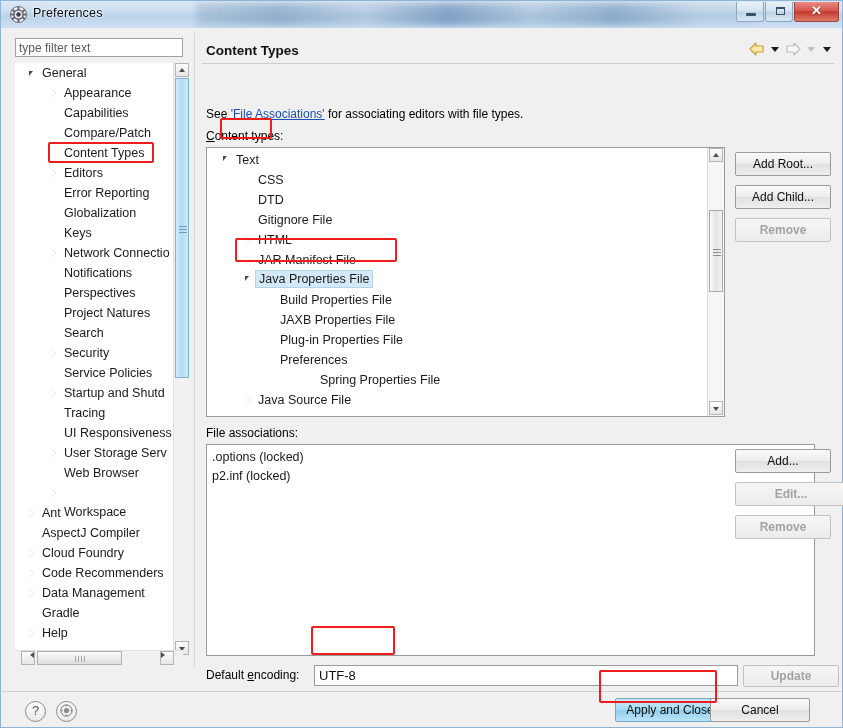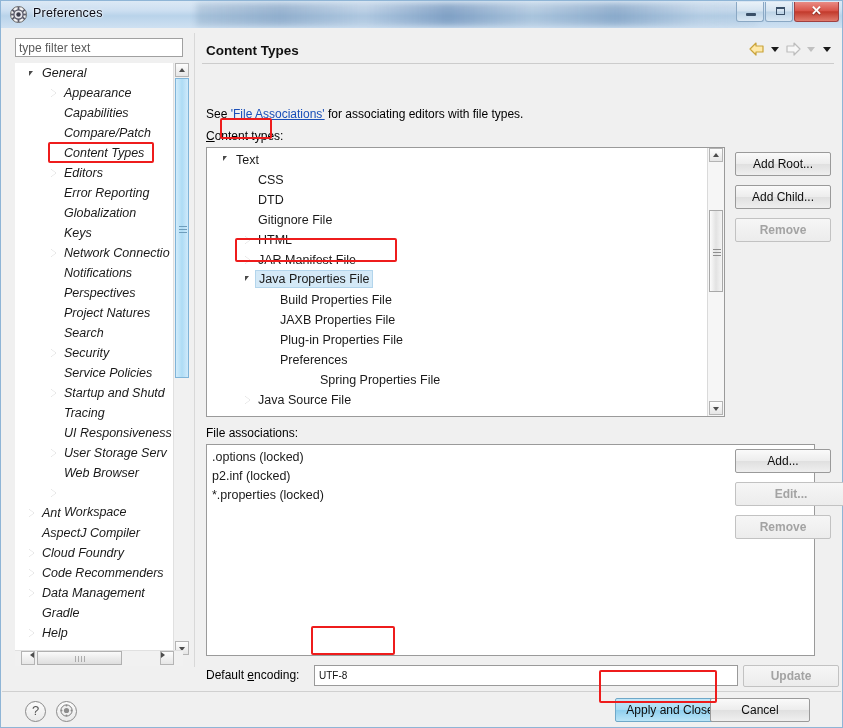--- a/index.html
+++ b/index.html
@@ -144,21 +144,20 @@
   .filterbox::placeholder { color: #5a5a5a; opacity: 1; }
 
   .treebox {
     position: absolute;
     left: 6px; top: 28px;
     width: 168px; height: 592px;
     box-sizing: border-box;
     background: #ffffff;
     border: none;
     overflow: hidden;
-    font-style: italic;
   }
   .treelist {
     position: absolute;
     left: 0; top: 0;
     width: 152px;
   }
   .titem {
     position: relative;
     height: 20px;
     line-height: 20px;
@@ -463,21 +462,21 @@
   }
   .enc-label { position: absolute; left: 0; top: 3px; font-size: 12px; }
   .enc-input {
     position: absolute;
     left: 108px; top: 0;
     width: 424px; height: 21px;
     box-sizing: border-box;
     border: 1px solid #9a9a9a;
     background: #ffffff;
     font-family: "Liberation Sans", sans-serif;
-    font-size: 10px;
+    font-size: 13px;
     color: #111;
     padding: 0 4px;
     outline: none;
   }
 
   
   .footer-rule {
     position: absolute;
     left: 0; top: 663px;
     width: 839px; height: 1px;
@@ -781,21 +780,20 @@
       <div class="btn disabled" style="left:537px; top:185px; width:96px; height:24px;">Remove</div>
 
       <div class="lbl-file-assoc">
         <span class="u">F</span><span>ile associations:</span>
       </div>
 
       <div class="fabox">
         <div id="fa-list">
             <div class="faitem">.options (locked)</div>
             <div class="faitem">p2.inf (locked)</div>
-            <div class="faitem">*.properties (locked)</div>
           </div>
       </div>
 
       <div class="btn" style="left:537px; top:416px; width:96px; height:24px;">Add...</div>
       <div class="btn disabled" style="left:537px; top:449px; width:112px; height:24px;">Edit...</div>
       <div class="btn disabled" style="left:537px; top:482px; width:96px; height:24px;">Remove</div>
 
       <div class="enc-row">
         <div class="enc-label">
           Default <span class="u" style="text-decoration:underline">e</span>ncoding:

